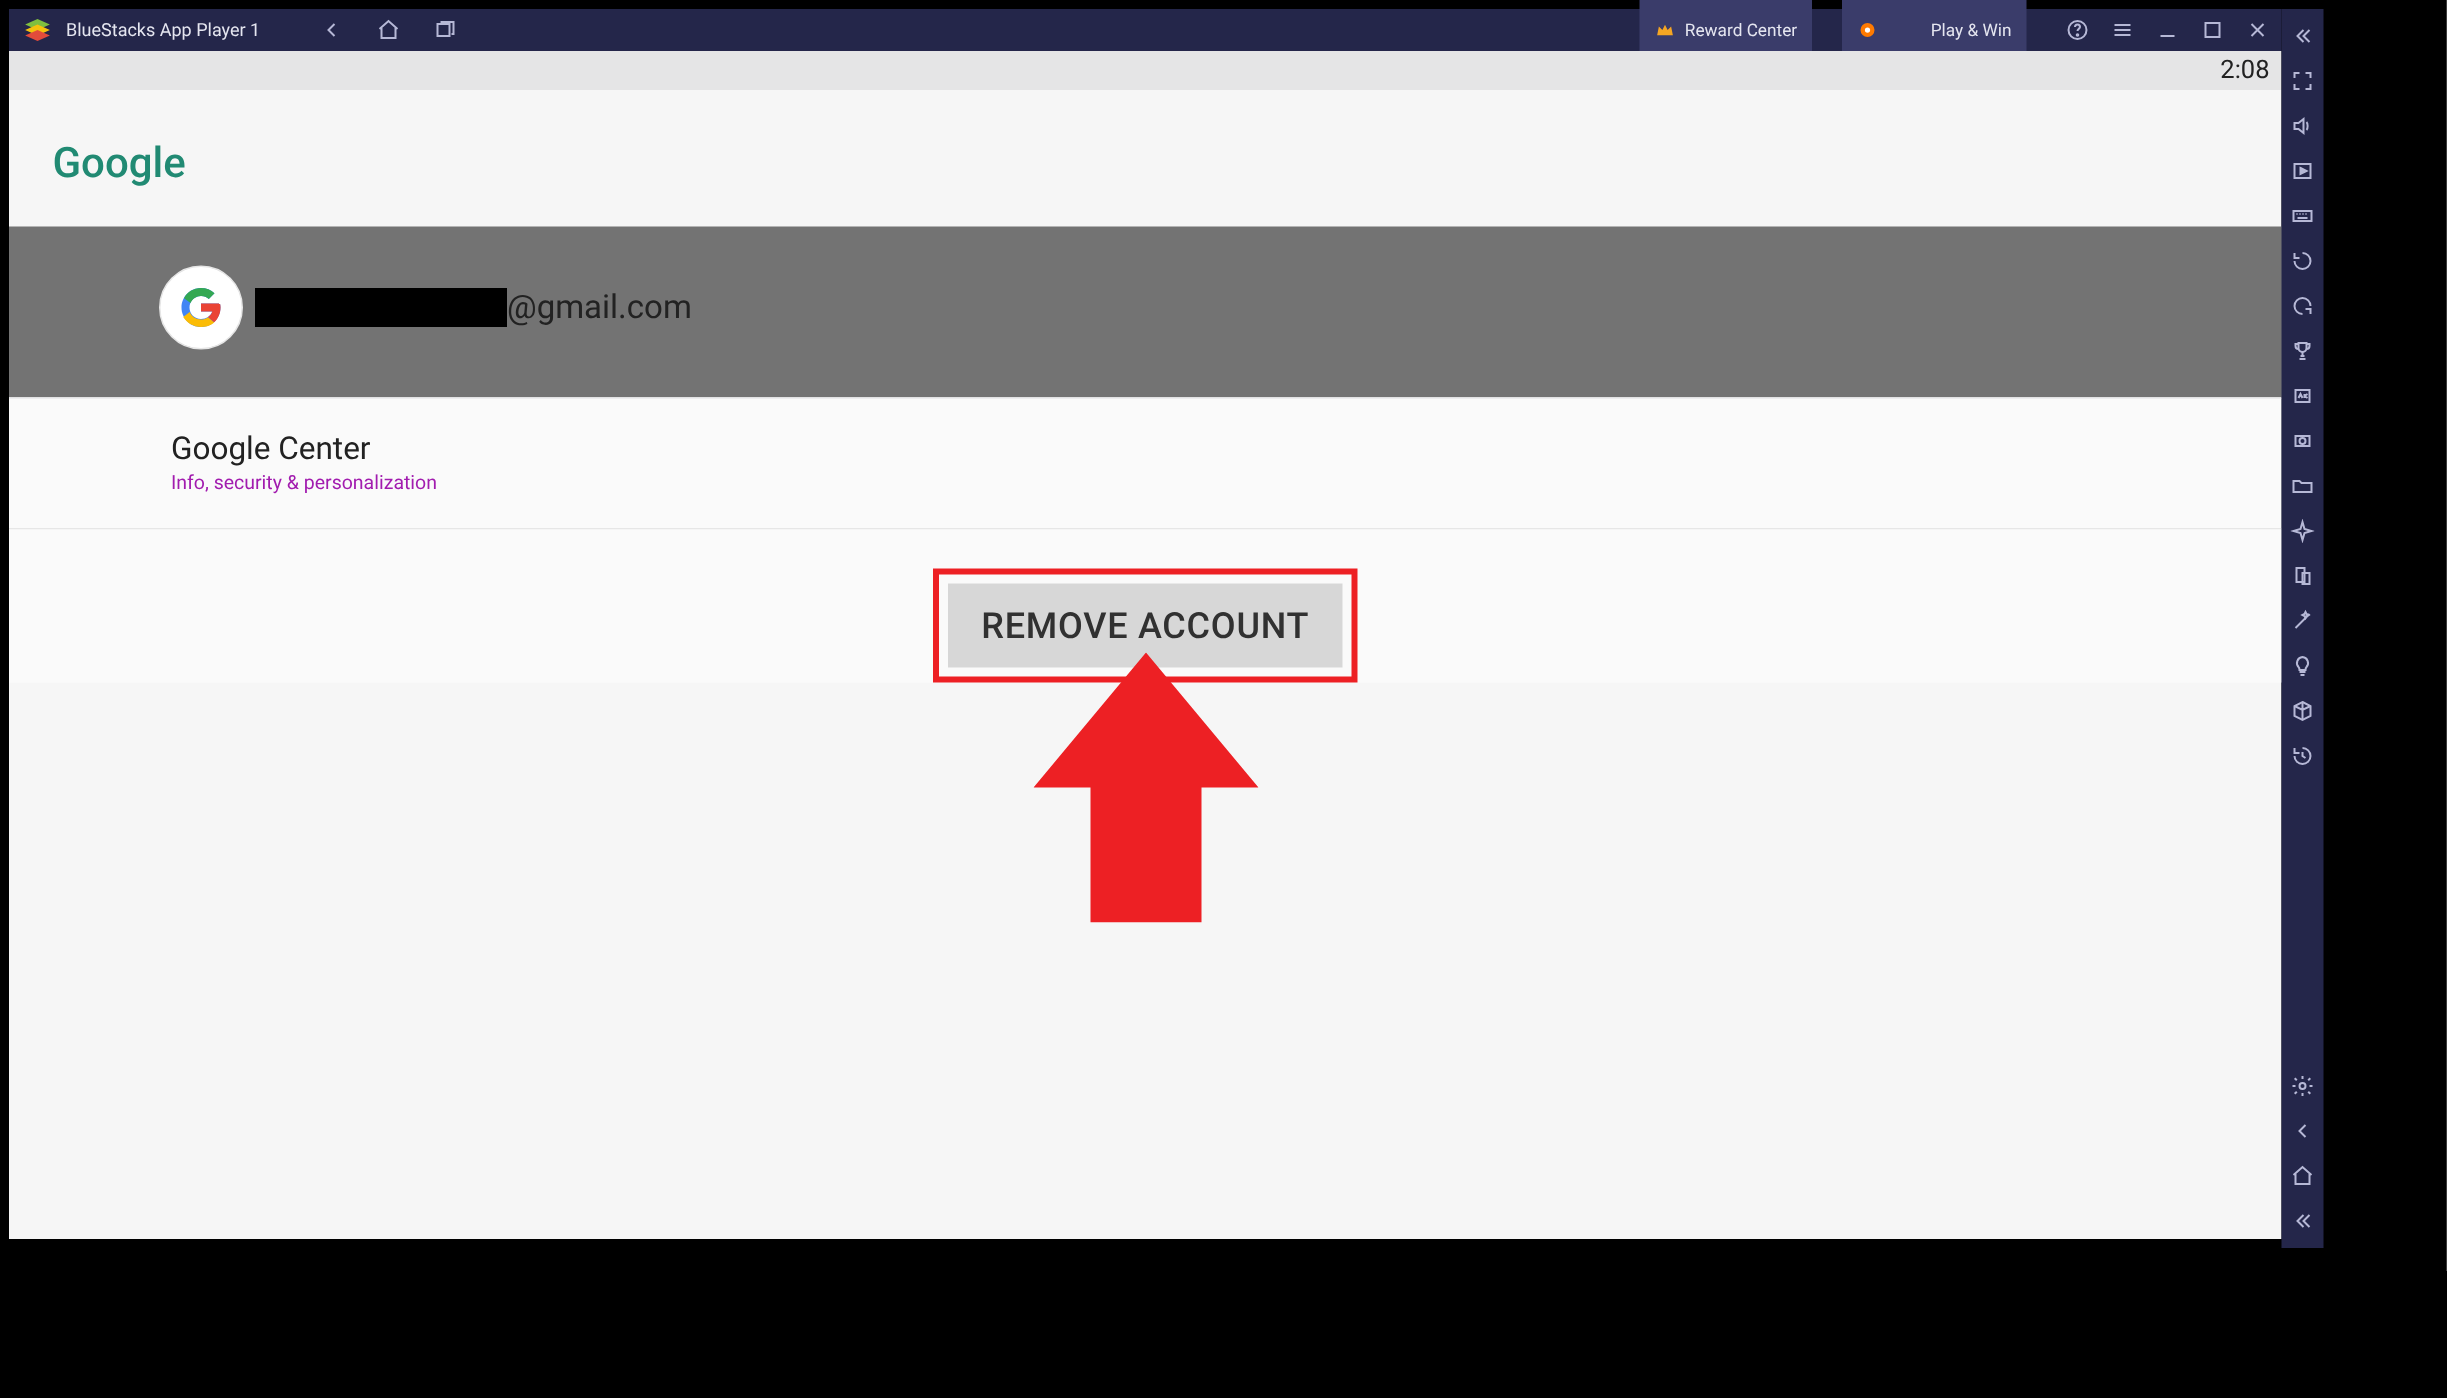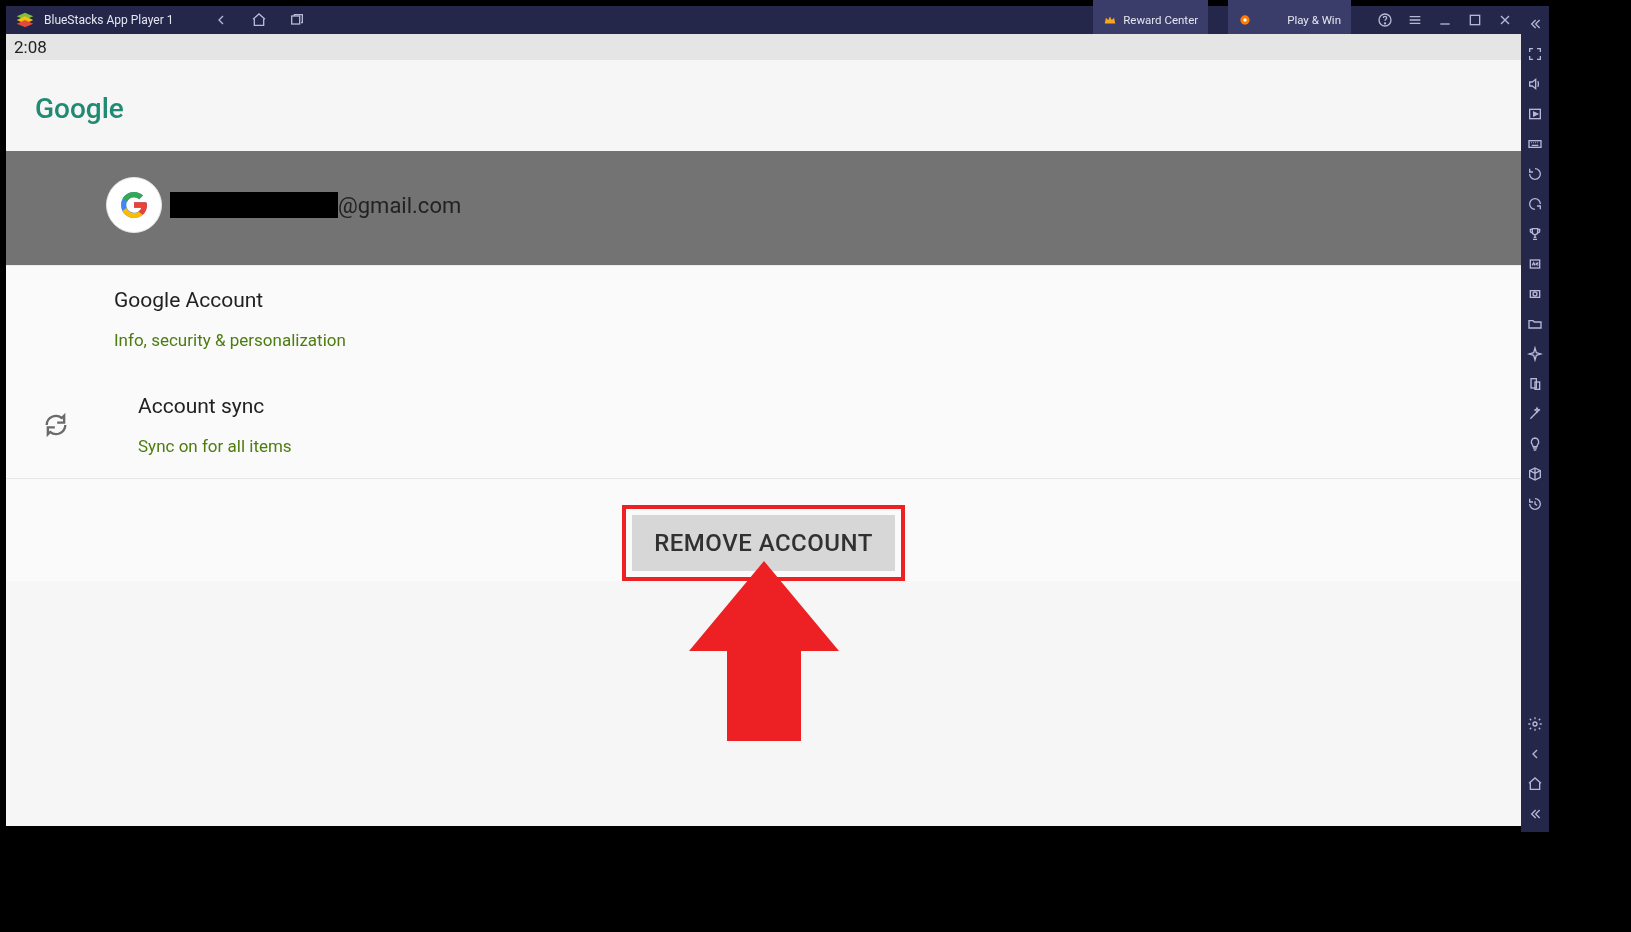--- a/index.html
+++ b/index.html
@@ -28,21 +28,21 @@
   .titlebar .pill .pi { width: 14px; height: 14px; display: inline-flex; }
   .titlebar .sys-icons { display: flex; gap: 14px; align-items: center; margin: 0 8px 0 6px; }
   .titlebar .sys-icons .icon { width: 16px; height: 16px; color: #b6b8d6; }
 
   
   .statusbar {
     position: absolute; left: 3px; top: 31px; right: 204px; height: 26px;
     background: #e5e5e6;
     display: flex; align-items: center;
     padding: 0 8px;
-    color: #222; font-size: 17px;
+    color: #222; font-size: 17px; justify-content: flex-end;
   }
 
   
   .content {
     position: absolute; left: 3px; top: 57px; right: 204px; bottom: 3px;
     background: #f6f6f6;
   }
   .header {
     padding: 32px 0 26px 29px;
   }
@@ -68,21 +68,21 @@
     background: #fafafa; border-top: 1px solid #ededef;
   }
   .setting-item {
     display: flex; align-items: center; gap: 24px;
     padding: 22px 0 22px 40px; cursor: pointer;
   }
   .setting-item .left-icon { width: 28px; height: 28px; display: inline-flex; color: #6a6a6a; }
   .setting-item .texts { margin-left: 36px; }
   .setting-item:first-child .texts { margin-left: 68px; }
   .setting-item .title { font-size: 21px; color: #222; }
-  .setting-item .sub { font-size: 17px; color: #4d7c0f; margin-top: 18px; }
+  .setting-item .sub { font-size: 13px; color: #a21caf; margin-top: 3px; }
   .divider { height: 1px; background: #e6e6e6; }
 
   .remove-area {
     padding: 26px 0 0 0; display: flex; justify-content: center;
     background: #fafafa; position: relative;
   }
   .remove-highlight {
     border: 4px solid #ed2024; padding: 6px; display: inline-block;
   }
   .remove-btn {
@@ -220,34 +220,22 @@
       </div>
       <div class="email">
         <span class="redact"></span>
         <span>@gmail.com</span>
       </div>
     </div>
 
     <div class="settings-list">
       <div class="setting-item first">
         <div class="texts">
-          <div class="title">Google Account</div>
+          <div class="title">Google Center</div>
           <div class="sub">Info, security &amp; personalization</div>
-        </div>
-      </div>
-      <div class="setting-item second">
-        <span class="left-icon">
-          <svg viewBox="0 0 24 24" fill="none" stroke="currentColor" stroke-width="2">
-              <path d="M4 12a8 8 0 0113-6l2-2v6h-6"></path>
-              <path d="M20 12a8 8 0 01-13 6l-2 2v-6h6"></path>
-            </svg>
-        </span>
-        <div class="texts">
-          <div class="title">Account sync</div>
-          <div class="sub">Sync on for all items</div>
         </div>
       </div>
       <div class="divider"></div>
 
       <div class="remove-area">
         <span class="remove-highlight">
           <button class="remove-btn">REMOVE ACCOUNT</button>
         </span>
         <div class="arrow-up">
           <svg viewBox="0 0 150 180">

